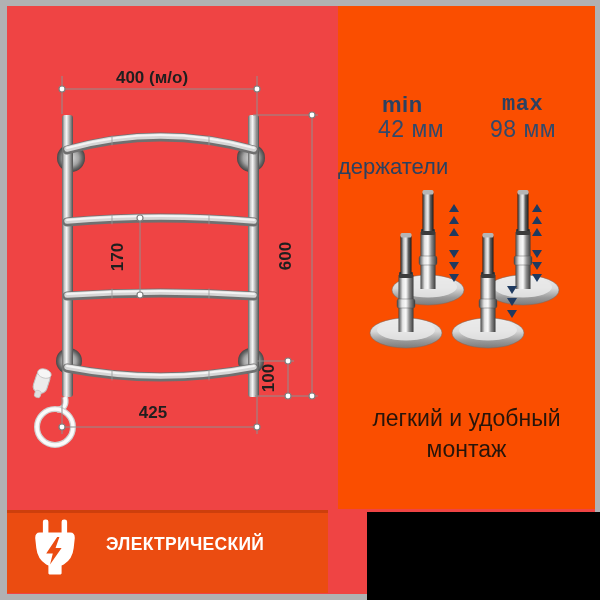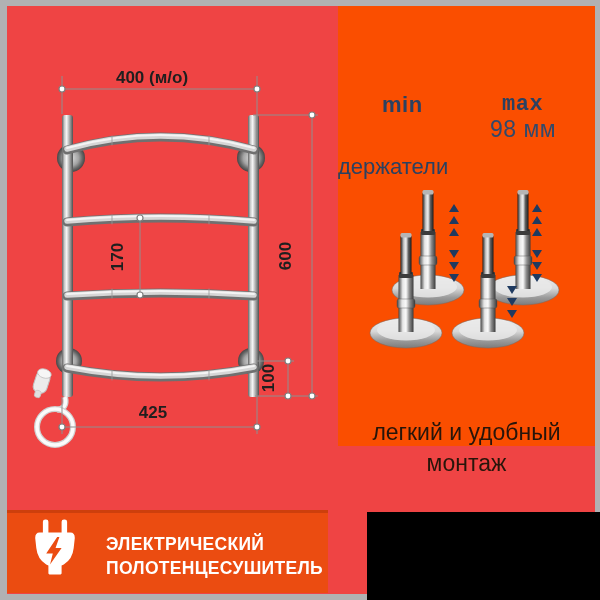--- a/index.html
+++ b/index.html
@@ -9,33 +9,33 @@
   }
   .abs{position:absolute;}
 
   
   .frame-top{left:0;top:0;width:600px;height:6px;background:#b1b1b3;}
   .frame-left{left:0;top:0;width:7px;height:600px;background:#b1b1b3;}
   .frame-right{left:595px;top:0;width:5px;height:600px;background:#b1b1b3;}
   .frame-bottom{left:0;top:594px;width:600px;height:6px;background:#b1b1b3;}
 
   
-  .panel{left:338px;top:6px;width:257px;height:440px;background:#fa4e00;}
+  .panel{left:338px;top:6px;width:257px;height:503px;background:#fa4e00;}
   .mm-col{position:absolute;top:88px;color:#2b4161;}
   .mm-col.min{left:40px;}
   .mm-col.max{left:152px;}
   .mm-label{font-weight:bold;font-size:22px;line-height:22px;letter-spacing:.5px;}
   .mm-col.min .mm-label{padding-left:4px;}
   .mm-col.max .mm-label{padding-left:12px;font-family:Liberation Mono, monospace;}
   .mm-value{font-size:23px;line-height:27px;color:#31496b;letter-spacing:.5px;}
   .holders-label{position:absolute;left:0;top:148px;width:100%;text-align:left;
     font-size:22px;color:#2b4161;}
   .holders-svg{position:absolute;left:30px;top:182px;}
   .caption{position:absolute;left:9px;top:397px;width:239px;text-align:center;
-    font-size:23px;line-height:31px;color:#27150a;margin-top:14px;}
+    font-size:23px;line-height:31px;color:#27150a;}
 
   
   .bar{left:7px;top:510px;width:321px;height:83px;background:#eb4c11;
     border-top:3px solid #cd3f0c;box-sizing:border-box;padding-left:14px;}
   .bar-icon{position:absolute;left:26px;top:6px;}
   .bar-text{position:absolute;left:99px;top:20px;color:#ffffff;font-weight:bold;
     font-size:17.5px;line-height:23.5px;letter-spacing:.3px;}
 
   .black-box{left:367px;top:512px;width:233px;height:88px;background:#000000;}
   .drawing{left:7px;top:6px;}
@@ -150,20 +150,21 @@
       <text x="284" y="250" text-anchor="middle" transform="rotate(-90 284 250)">600</text>
       <text x="116" y="251" text-anchor="middle" transform="rotate(-90 116 251)">170</text>
       <text x="267" y="372" text-anchor="middle" transform="rotate(-90 267 372)">100</text>
       <text x="146" y="412" text-anchor="middle">425</text>
     </g>
   </svg>
 
   <div class="abs panel">
     <div class="mm-col min">
       <div class="mm-label">min</div>
+      <div class="mm-value">42 мм</div>
     </div>
     <div class="mm-col max">
       <div class="mm-label">max</div>
       <div class="mm-value">98 мм</div>
     </div>
     <div class="holders-label">держатели</div>
 
     <svg class="holders-svg" width="228" height="202" viewBox="0 0 228 202">
       <defs>
         <linearGradient id="gBase" x1="0" y1="0" x2="0" y2="1">
@@ -231,21 +232,20 @@
 
   <div class="abs bar">
     <svg class="bar-icon" width="44" height="58" viewBox="0 0 40 52">
       <rect x="9" y="0" width="5" height="14" rx="2.2" fill="#ffffff"></rect>
       <rect x="26" y="0" width="5" height="14" rx="2.2" fill="#ffffff"></rect>
       <path d="M6 12 H34 Q38 12 38 17 L37 26 Q36 36 28 41 L26 42 V49 Q26 50 25 50 H15 Q14 50 14 49 V42 L12 41 Q4 36 3 26 L2 17 Q2 12 6 12 Z" fill="#ffffff"></path>
       <path d="M22 16 L12 31 H18 L15.5 41 L26 26 H20.5 L24 16 Z" fill="#eb4c11"></path>
     </svg>
     <div class="bar-text">
       <div>ЭЛЕКТРИЧЕСКИЙ</div>
-      <div>ПОЛОТЕНЦЕСУШИТЕЛЬ</div>
     </div>
   </div>
 
   <div class="abs frame-top"></div>
   <div class="abs frame-left"></div>
   <div class="abs frame-right"></div>
   <div class="abs frame-bottom"></div>
 
   <div class="abs black-box"></div>
 </div>

